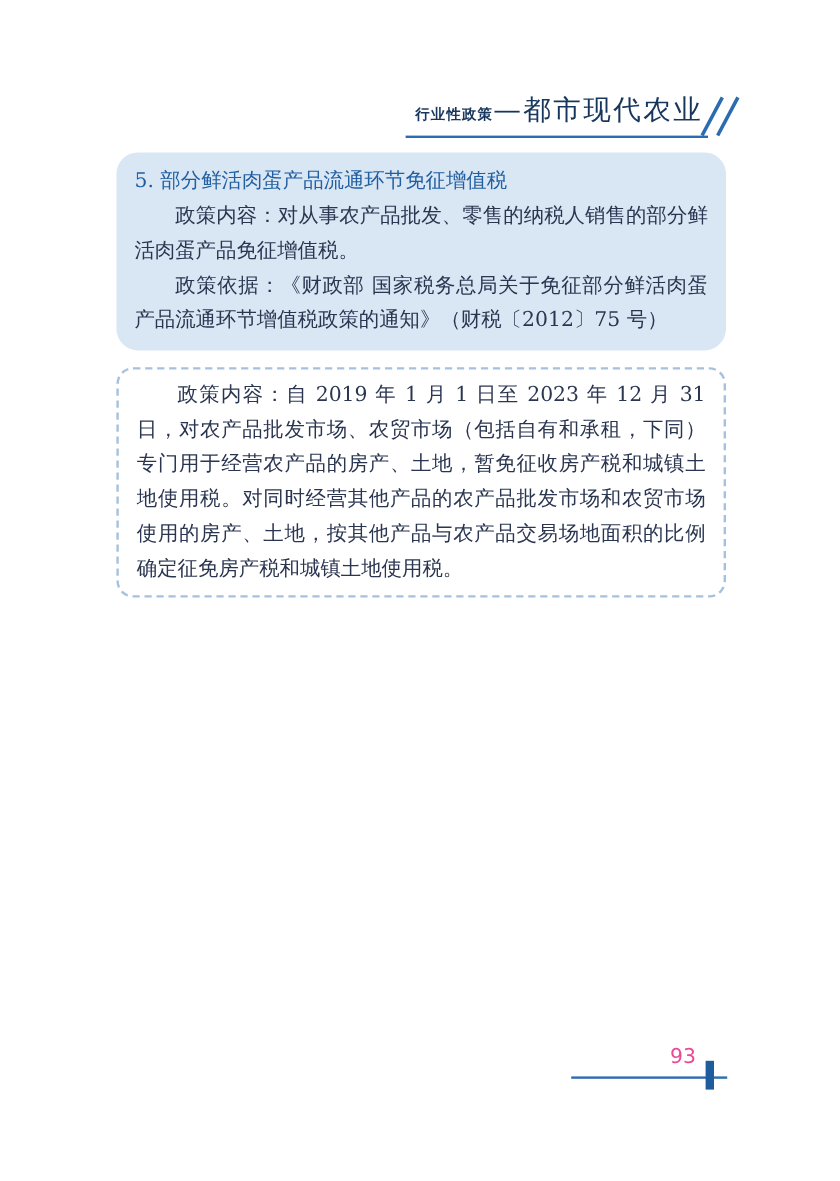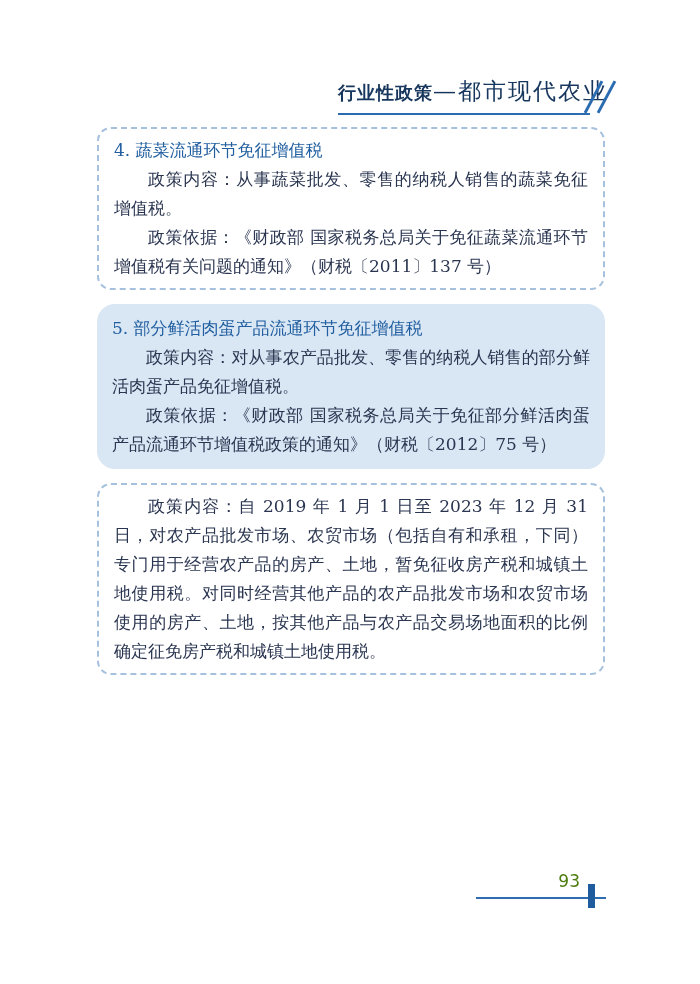--- a/index.html
+++ b/index.html
@@ -12,21 +12,21 @@
 
   
   .header-rule{
     position:absolute;left:338px;top:76px;width:248px;
     border-bottom:2px solid var(--rule_blue,#2b6cb0);
     text-align:right;padding:0 4px 6px 0;white-space:nowrap;
     color:#17365d;
   }
   .ht-strong{
     font-family:Liberation Serif, serif;
-    font-weight:bold;font-size:18px;letter-spacing:1px;
+    font-weight:bold;font-size:12px;letter-spacing:1px;
   }
   .ht-light{
     font-family:"DejaVu Serif","Liberation Serif",serif;
     font-size:23px;letter-spacing:2px;
   }
   .slash{
     position:absolute;width:3px;height:36px;
     background:var(--rule_blue,#2b6cb0);
     transform:rotate(28deg);
   }
@@ -58,46 +58,41 @@
   }
 
   
   .footer-line{
     position:absolute;left:476px;top:897px;width:130px;height:2px;
     background:#2e6db0;
   }
   .page-number{
     position:absolute;left:510px;top:871px;width:70px;text-align:right;
     font-family:"DejaVu Sans","Liberation Sans",sans-serif;
-    font-size:17px;color:#4d7c0f;
+    font-size:17px;color:#ec4899;
   }
   .footer-bar{
     position:absolute;left:588px;top:884px;width:7px;height:24px;
     background:#1f5c9e;
   }
 </style>
 </head>
 <body>
 
 <div class="page">
 
   <div class="header-rule">
     <span class="ht-strong">行业性政策</span><span class="ht-light">—都市现代农业</span>
   </div>
   <div class="slash slash1"></div>
   <div class="slash slash2"></div>
 
   <div class="content">
 
 
-    <section class="block dashed">
-      <h3 class="box-title">4. 蔬菜流通环节免征增值税</h3>
-      <p class="indent">政策内容：从事蔬菜批发、零售的纳税人销售的蔬菜免征增值税。</p>
-      <p class="indent">政策依据：《财政部 国家税务总局关于免征蔬菜流通环节增值税有关问题的通知》（财税〔2011〕137 号）</p>
-    </section>
 
     <section class="block solid">
       <h3 class="box-title">5. 部分鲜活肉蛋产品流通环节免征增值税</h3>
       <p class="indent">政策内容：对从事农产品批发、零售的纳税人销售的部分鲜活肉蛋产品免征增值税。</p>
       <p class="indent">政策依据：《财政部 国家税务总局关于免征部分鲜活肉蛋产品流通环节增值税政策的通知》（财税〔2012〕75 号）</p>
     </section>
 
     <section class="block dashed">
       <p class="indent">政策内容：自 2019 年 1 月 1 日至 2023 年 12 月 31 日，对农产品批发市场、农贸市场（包括自有和承租，下同）专门用于经营农产品的房产、土地，暂免征收房产税和城镇土地使用税。对同时经营其他产品的农产品批发市场和农贸市场使用的房产、土地，按其他产品与农产品交易场地面积的比例确定征免房产税和城镇土地使用税。</p>
     </section>

